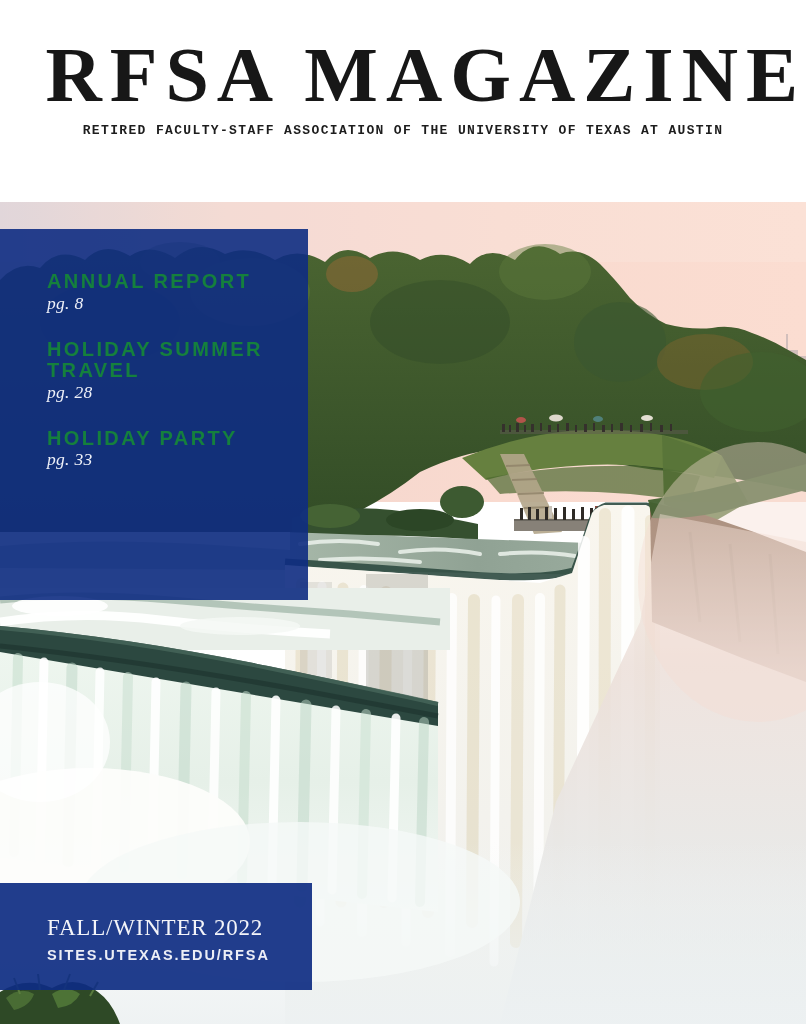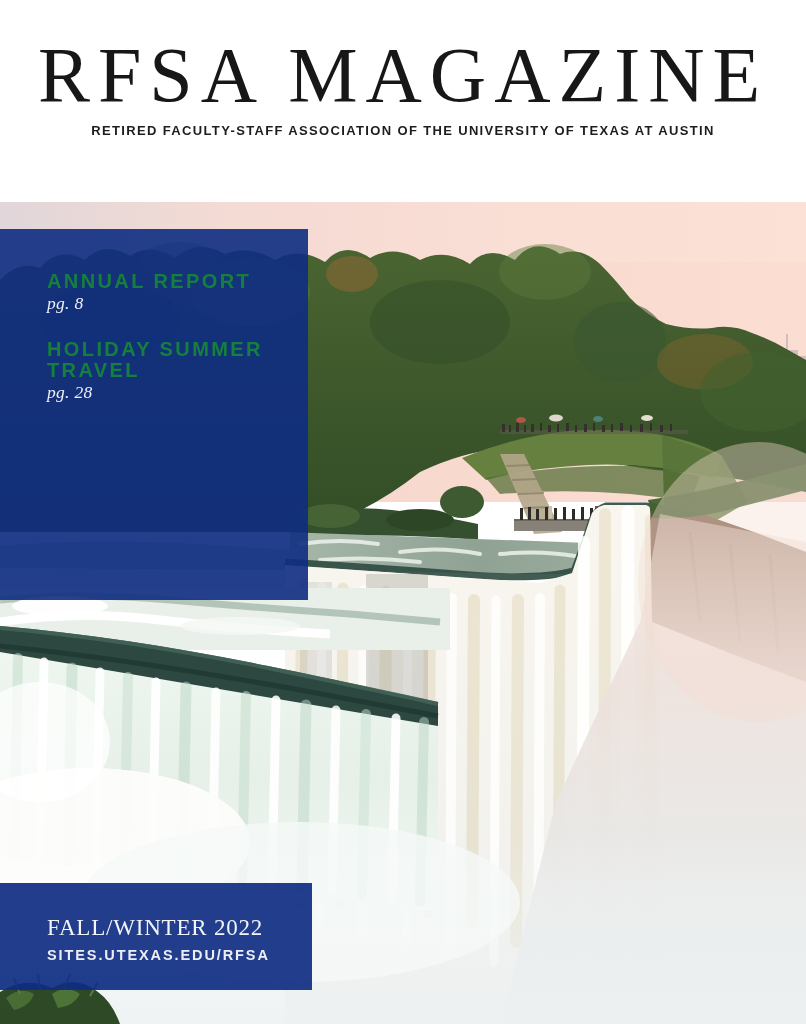--- a/index.html
+++ b/index.html
@@ -16,30 +16,31 @@
   .masthead {
     position: absolute;
     top: 0; left: 0;
     width: 806px; height: 202px;
     background: #ffffff;
     text-align: center;
   }
   .masthead-title {
     padding-top: 36px;
     font-family: "Liberation Serif", "DejaVu Serif", serif;
-    font-weight: 400;
+    font-weight: 700;
     font-size: 78px;
     line-height: 1.0;
     letter-spacing: 8px;
     color: #171717;
     white-space: nowrap;
+    text-align: right;
   }
   .masthead-subtitle {
     margin-top: 9px;
-    font-family: Liberation Sans, sans-serif;
+    font-family: Liberation Mono, monospace;
     font-weight: 700;
     font-size: 13px;
     letter-spacing: 1.35px;
     color: #1d1d1d;
     white-space: nowrap;
   }
   
   .photo {
     position: absolute;
     top: 202px; left: 0;
@@ -362,20 +363,24 @@
 
   <div class="toc-panel">
     <div>
       <div class="toc-title">ANNUAL REPORT</div>
       <div class="toc-page">pg. 8</div>
     </div>
     <div>
       <div class="toc-title">HOLIDAY SUMMER TRAVEL</div>
       <div class="toc-page">pg. 28</div>
     </div>
+    <div>
+      <div class="toc-title">HOLIDAY PARTY</div>
+      <div class="toc-page">pg. 33</div>
+    </div>
   </div>
 
   <div class="footer-panel">
     <div class="footer-edition">FALL/WINTER 2022</div>
     <div class="footer-url">SITES.UTEXAS.EDU/RFSA</div>
   </div>
 
 </div>
 
 </body></html>

